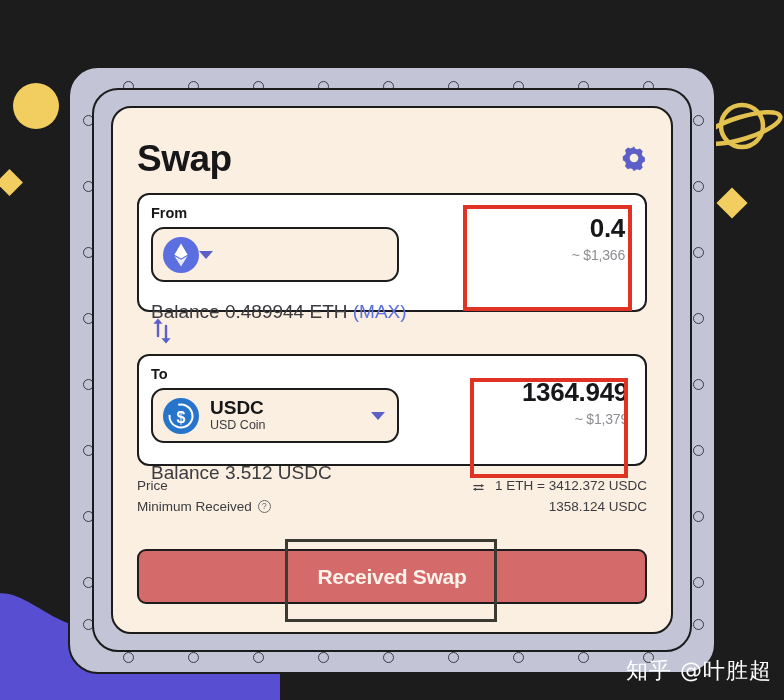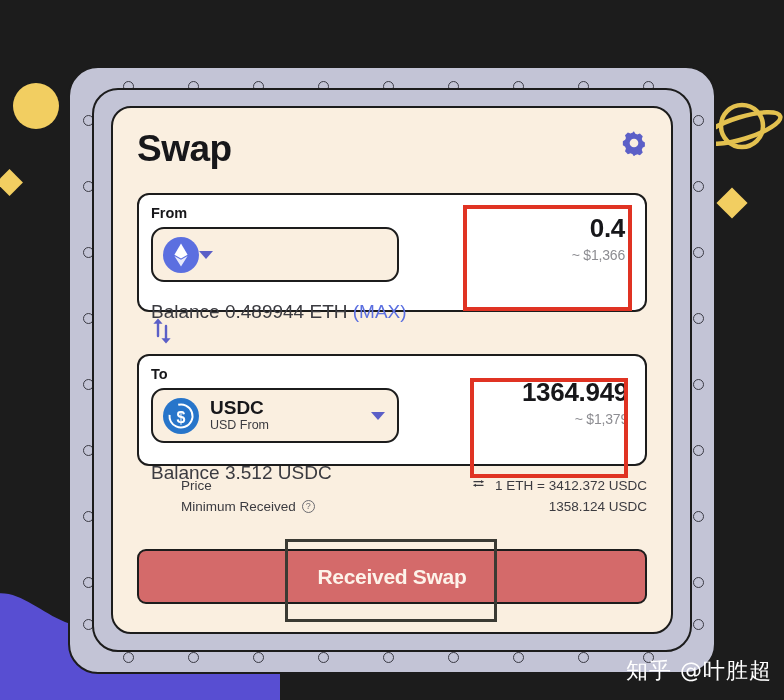--- a/index.html
+++ b/index.html
@@ -104,20 +104,21 @@
     height: 528px;
     background: #faefe0;
     border: 2.5px solid #1c1c1c;
     border-radius: 20px;
     box-sizing: border-box;
     padding: 22px 24px 0 24px;
   }
 
   #card-header {
     display: flex;
+    align-items: center;
     justify-content: space-between;
     height: 56px;
   }
   #page-title {
     font-size: 37px;
     font-weight: bold;
     color: #17171a;
     letter-spacing: -0.5px;
     line-height: 1;
   }
@@ -240,33 +241,33 @@
   
   #info-rows { margin-top: 9px; }
   .info-row {
     display: flex;
     align-items: center;
     justify-content: space-between;
     font-size: 13.5px;
     color: #3b3b40;
     height: 21px;
   }
-  .info-label { display: flex; align-items: center; gap: 6px; margin-left: 44px; }
+  .info-label { display: flex; align-items: center; gap: 6px; }
   .help-icon {
     width: 13px; height: 13px;
     border: 1.3px solid #6b6b70;
     border-radius: 50%;
     font-size: 9px;
     line-height: 11px;
     text-align: center;
     color: #6b6b70;
     cursor: pointer;
     box-sizing: border-box;
   }
-  .info-value { display: flex; align-items: flex-start; gap: 10px; }
+  .info-value { display: flex; align-items: flex-end; gap: 10px; }
   #rate-swap-icon { width: 13px; height: 11px; cursor: pointer; }
 
   
   #confirm-swap-button {
     position: absolute;
     left: 24px;
     right: 24px;
     top: 441px;
     height: 55px;
     background: #d46a6a;
@@ -406,21 +407,21 @@
       <div class="panel-label">To</div>
 
       <div class="token-select">
         <svg class="token-icon" viewBox="0 0 36 36">
           <circle cx="18" cy="18" r="18" fill="#2775ca"></circle>
           <circle cx="18" cy="18" r="11.5" fill="none" stroke="#ffffff" stroke-width="2" stroke-dasharray="50 14" transform="rotate(-65 18 18)"></circle>
           <text x="18" y="24.5" font-family="'Liberation Sans', sans-serif" font-size="16" font-weight="bold" fill="#ffffff" text-anchor="middle">$</text>
         </svg>
         <div class="token-text">
           <div class="token-symbol">USDC</div>
-          <div class="token-name">USD From</div>
+          <div class="token-name">USD Coin</div>
         </div>
         <div class="chevron-down-icon"></div>
       </div>
 
       <div class="balance-line">Balance 3.512 USDC</div>
 
       <div class="amount-area" id="to-amount-area">
         <div class="amount-value">1364.949</div>
         <div class="amount-usd">~ $1,379</div>
       </div>

